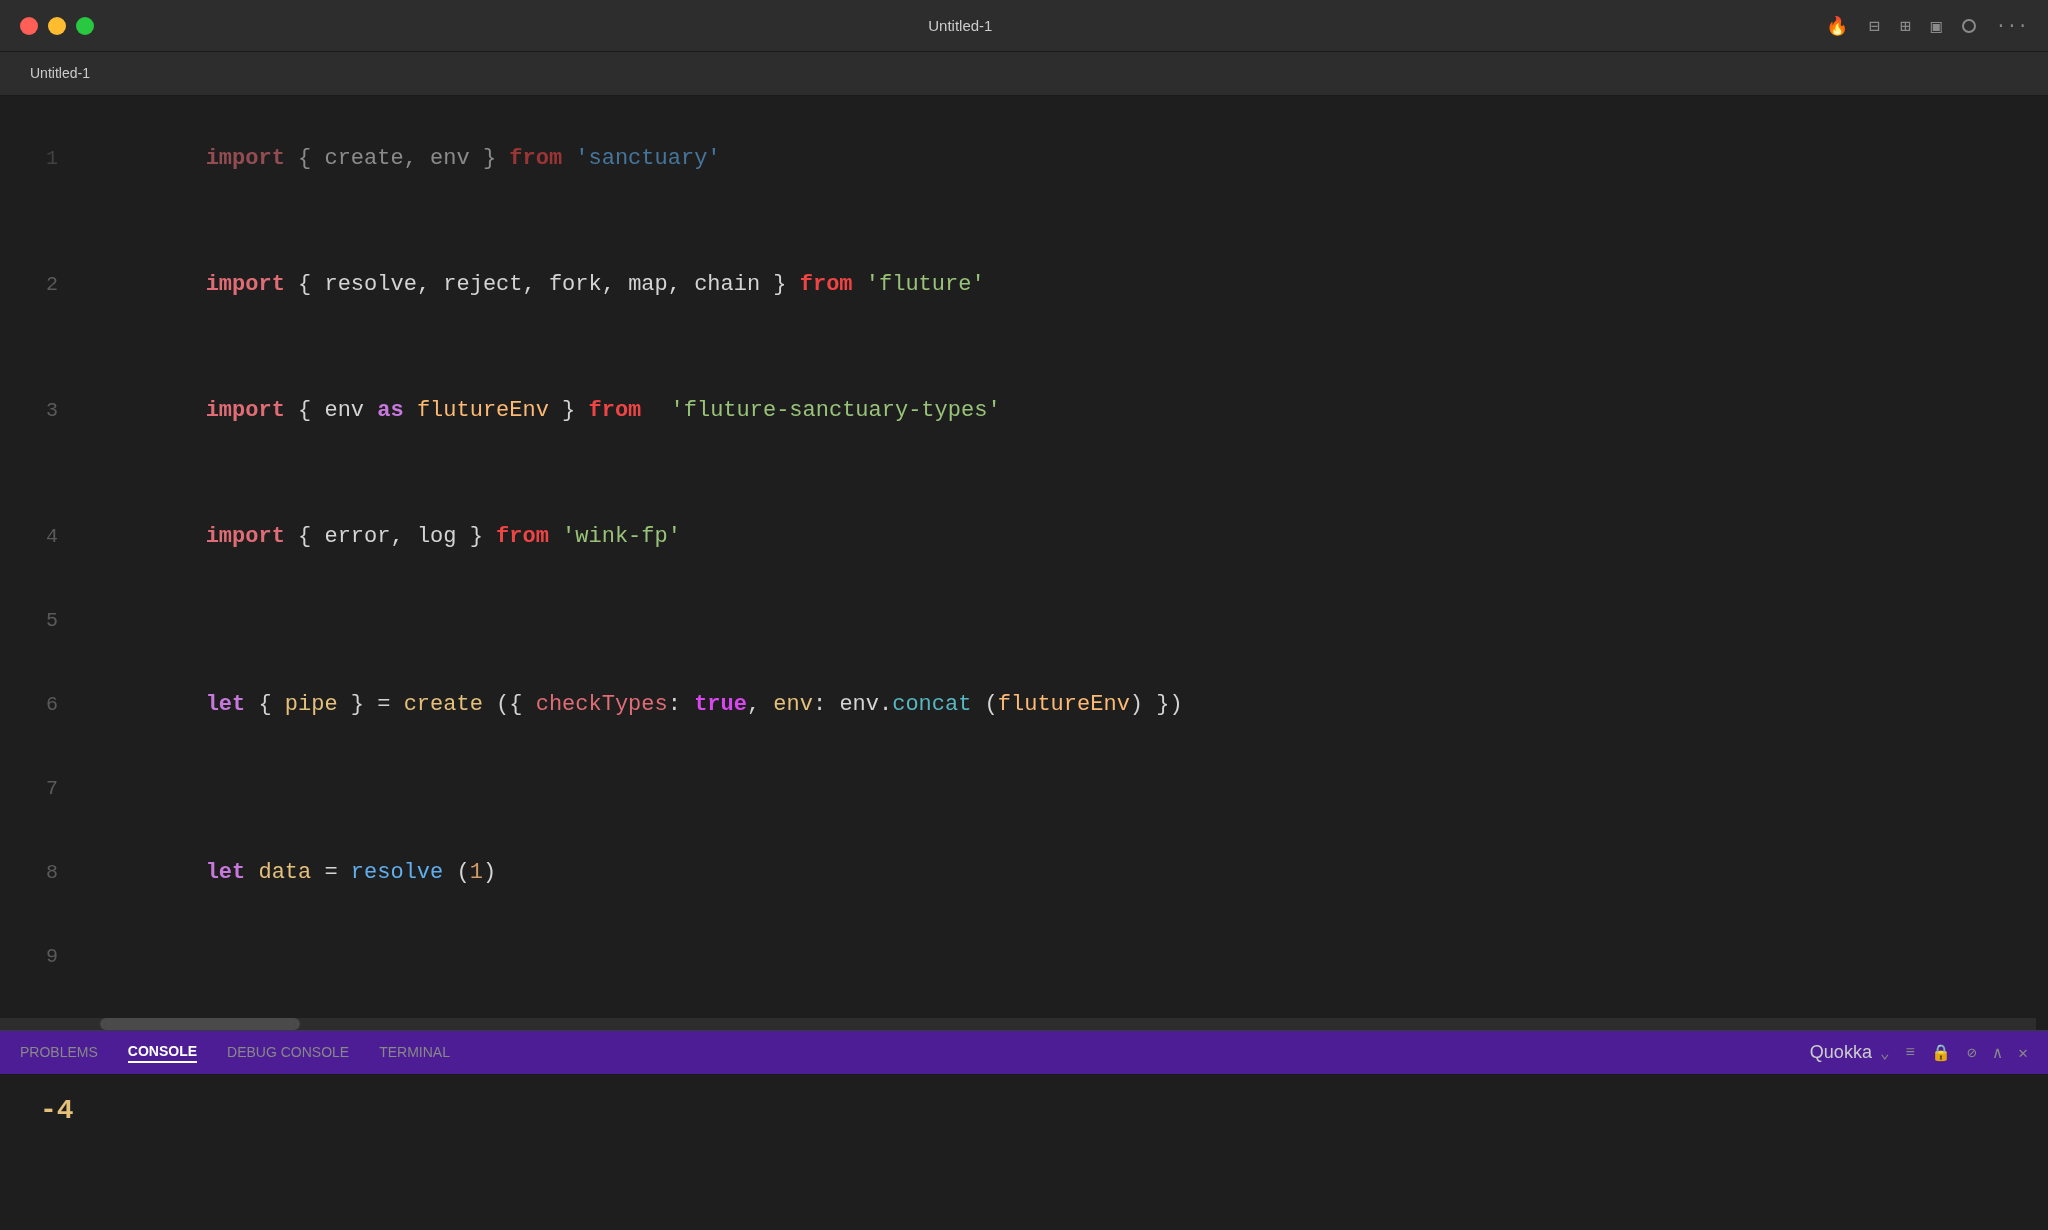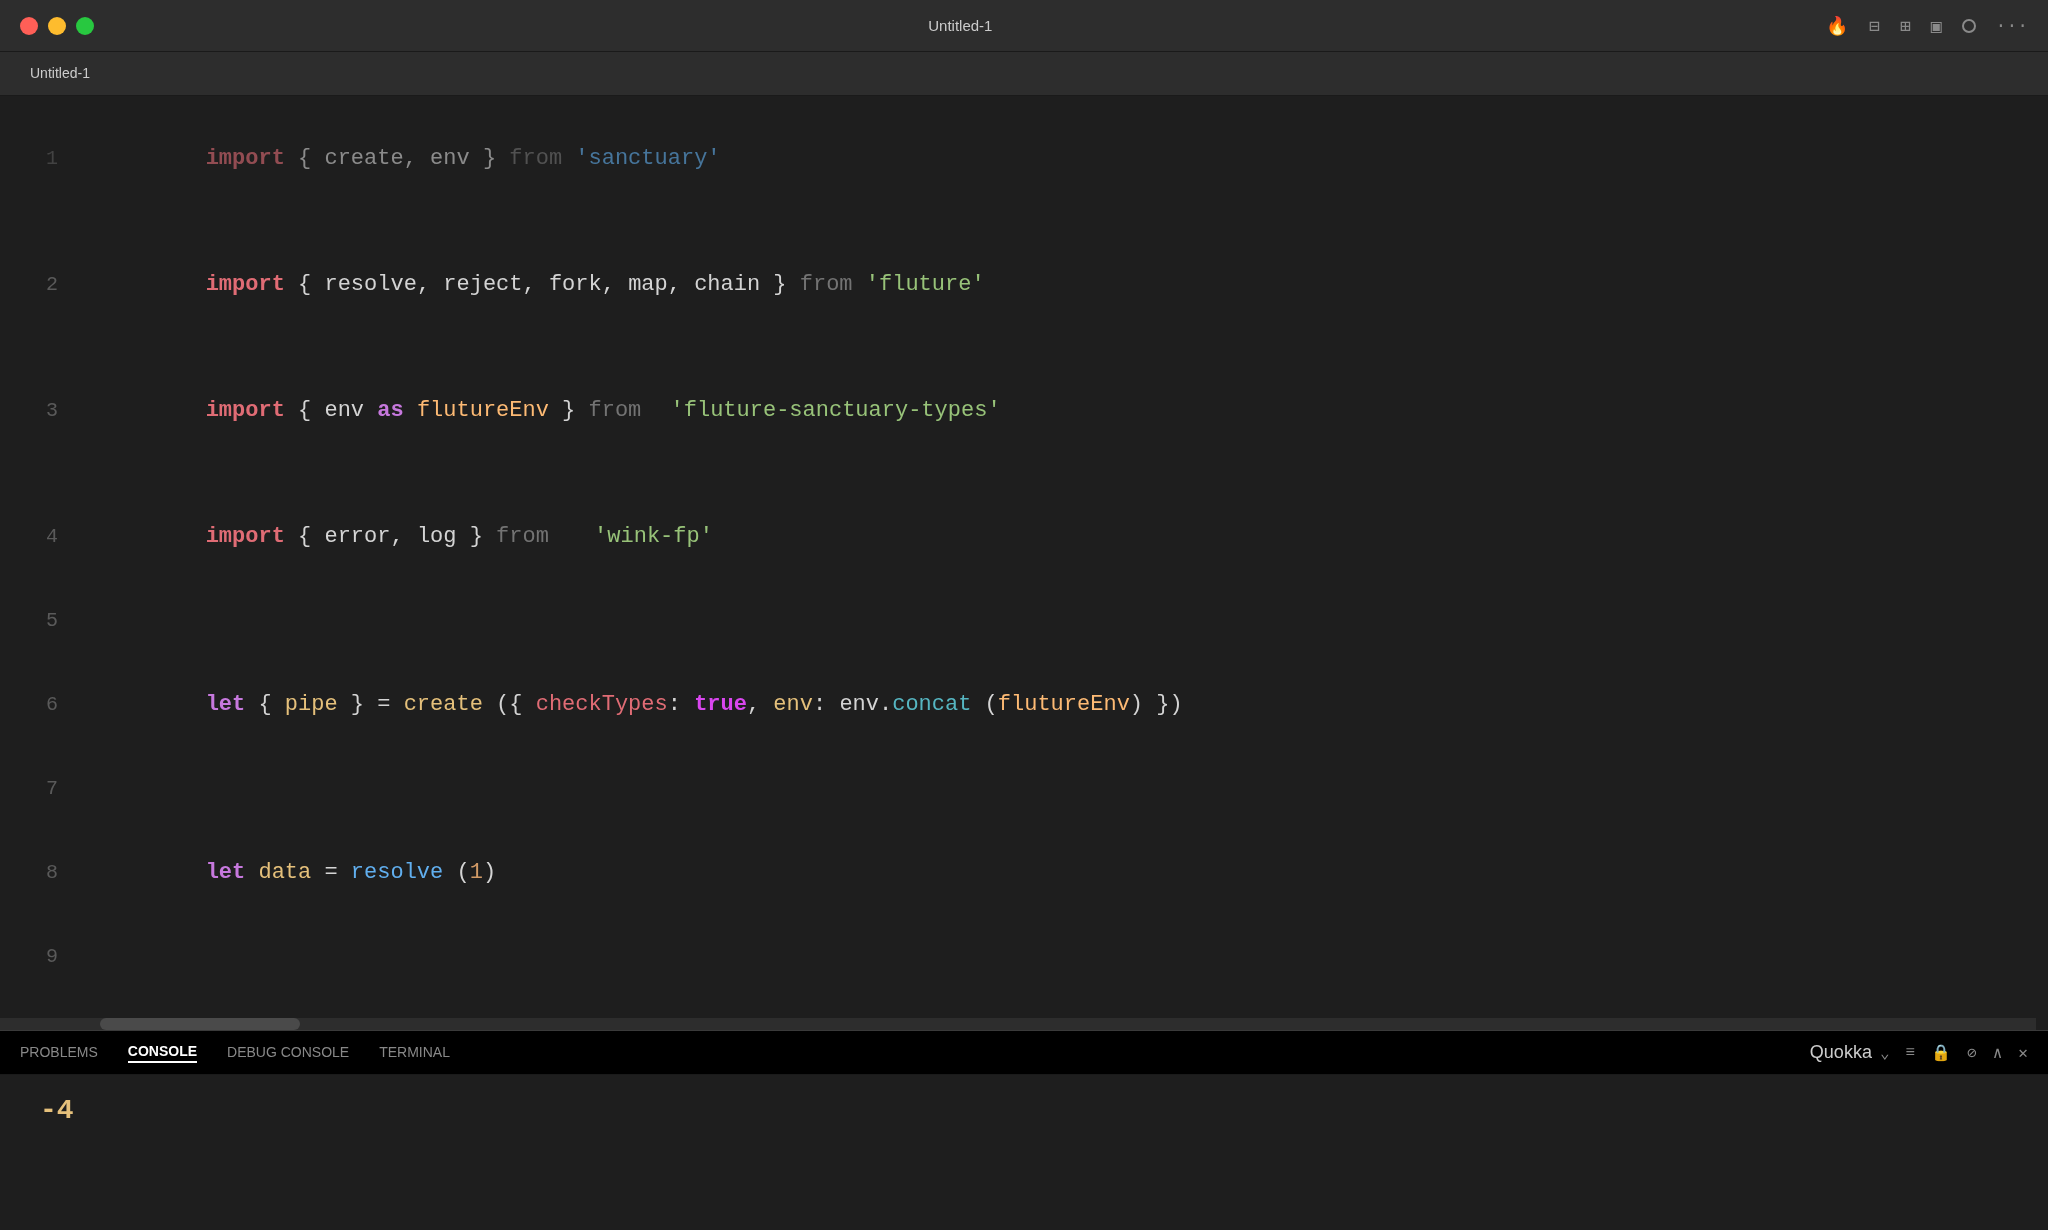--- a/index.html
+++ b/index.html
@@ -119,27 +119,27 @@
     }
 
     .code-content {
       flex: 1;
       padding-left: 30px;
       white-space: pre;
     }
 
     
     .kw-import { color: #e06c75; font-weight: bold; }
-    .kw-from { color: #737373; font-weight: normal; }
+    .kw-from { color: #ef4444; font-weight: bold; }
     .kw-let { color: #c678dd; font-weight: bold; }
     .kw-as { color: #c678dd; font-weight: bold; }
     .kw-true { color: #d946ef; font-weight: bold; }
     .str-fluture { color: #98c379; }
     .str-fluture-sanctuary { color: #98c379; margin-left: 16px; }
-    .str-wink { color: #98c379; margin-left: 32px; }
+    .str-wink { color: #98c379; }
     .str-sanctuary { color: #61afef; }
     .fn-create { color: #e5c07b; }
     .fn-resolve { color: #61afef; }
     .fn-pipe { color: #e5c07b; }
     .fn-concat { color: #56b6c2; }
     .prop-env { color: #e5c07b; }
     .prop-checkTypes { color: #e06c75; }
     .identifier { color: #d4d4d4; }
     .punc { color: #d4d4d4; }
     .num { color: #d19a66; }
@@ -154,21 +154,21 @@
     .panel {
       background: #1e1e1e;
       border-top: 1px solid #3a3a3a;
       height: 200px;
     }
 
     .panel-tabs {
       display: flex;
       align-items: center;
       height: 44px;
-      background: #000000;
+      background: #4c1d95;
       padding: 0 20px;
       gap: 30px;
       border-bottom: 1px solid #1a1a1a;
     }
 
     .panel-tab {
       color: #888;
       font-size: 14px;
       font-family: -apple-system, BlinkMacSystemFont, sans-serif;
       font-weight: 400;

